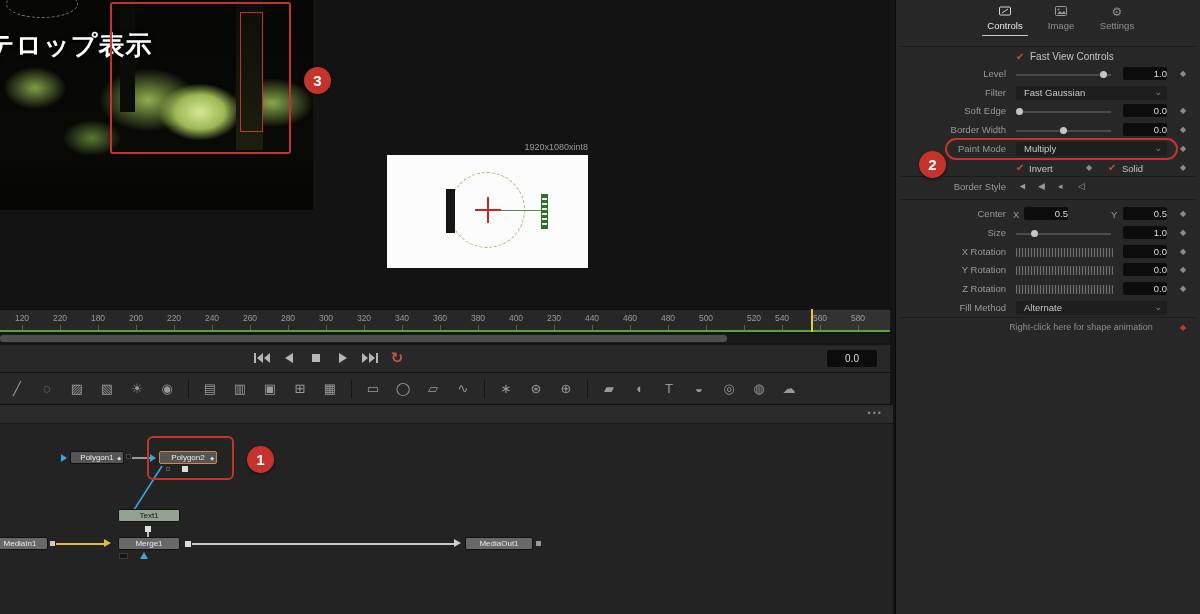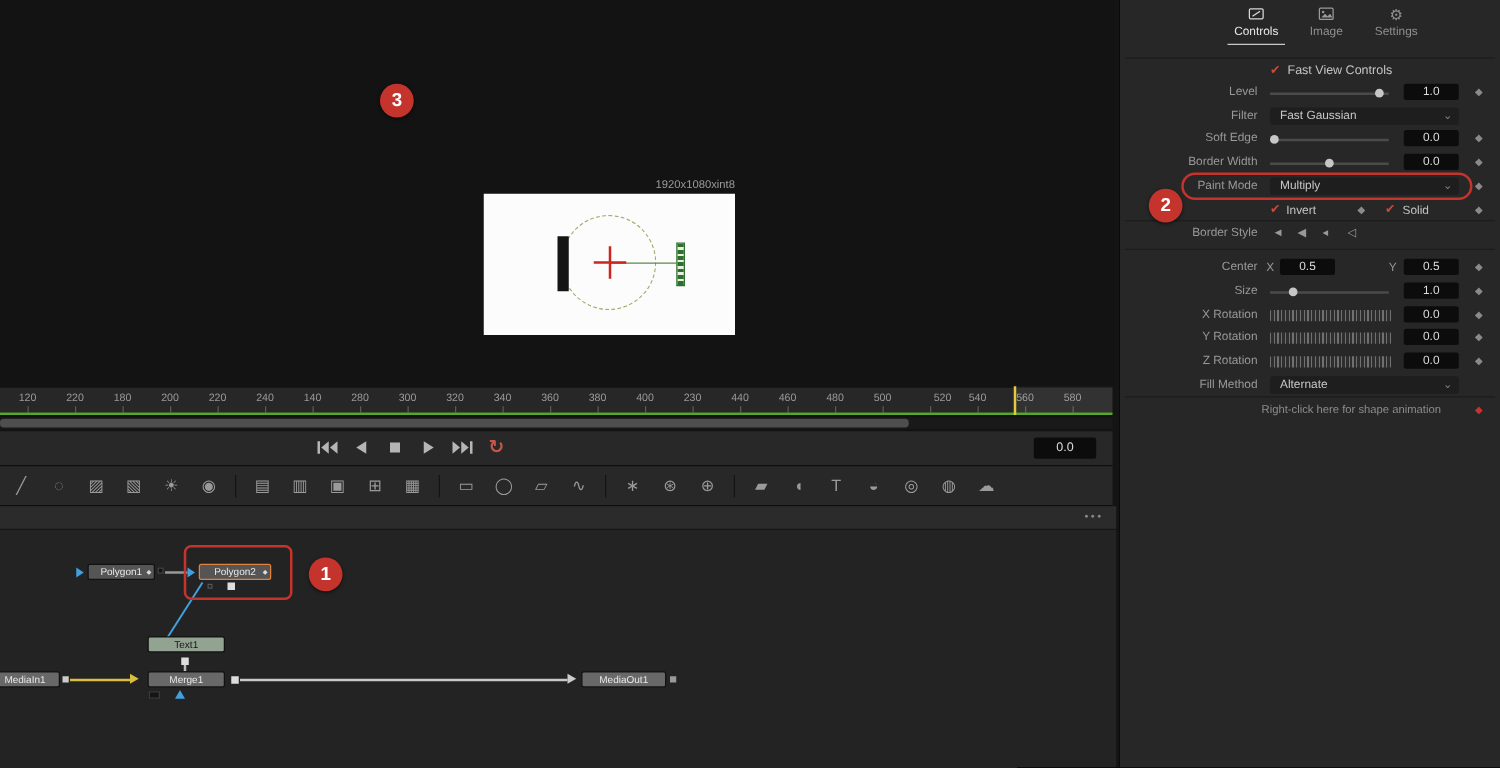--- a/index.html
+++ b/index.html
@@ -78,21 +78,21 @@
   #inspector{position:absolute;left:895px;top:0;width:305px;height:614px;background:#272727;border-left:1px solid #0a0a0a;}
   #tabs{position:absolute;left:86px;top:5px;display:flex;gap:10px;}
   .tab{width:46px;text-align:center;color:#909090;font-size:9.5px;cursor:pointer;padding-bottom:4px;}
   .tab .tab-ic{display:block;height:15px;line-height:15px;font-size:12px;}
   .tab.active{color:#e8e8e8;border-bottom:1px solid #c8c8c8;}
   .pdivider{position:absolute;left:4px;width:296px;height:1px;background:#1c1c1c;}
 
   .irow{position:absolute;left:0;width:305px;height:16px;}
   .rlabel{position:absolute;left:0;top:2px;width:110px;text-align:right;font-size:9.5px;color:#999;}
   .vbox{position:absolute;left:227px;top:1px;width:44px;height:13px;background:#0c0c0c;border-radius:2px;
-        color:#ddd;font-size:9.5px;text-align:center;line-height:13px;cursor:text;}
+        color:#ddd;font-size:9.5px;text-align:right;line-height:13px;cursor:text;}
   .vbox.xpos{left:128px;}
   .dd{position:absolute;left:120px;top:1px;width:151px;height:14px;background:#1e1e1e;border-radius:2px;
       font-size:9.5px;color:#c8c8c8;line-height:14px;padding-left:8px;cursor:pointer;}
   .dd-arrow{position:absolute;right:5px;top:-1px;color:#888;font-size:9px;}
   .slider{position:absolute;left:120px;top:8px;width:95px;height:2px;background:#4b4b4b;cursor:pointer;}
   .slider i{position:absolute;top:-3px;width:7px;height:7px;background:#c6c6c6;border-radius:50%;}
   .thumbwheel{position:absolute;left:120px;top:4px;width:97px;height:9px;border-radius:1px;cursor:ew-resize;
       background:repeating-linear-gradient(90deg,#707070 0 1px,#2e2e2e 1px 3px);}
   .kf{position:absolute;left:284px;top:3px;color:#8a8a8a;font-size:8px;cursor:pointer;}
   .kf.red{color:var(--accent_red);}
@@ -107,20 +107,29 @@
   .badge{position:absolute;width:27px;height:27px;border-radius:50%;background:var(--accent_red);color:#fff;
          font-weight:bold;font-size:15px;text-align:center;line-height:27px;z-index:50;box-shadow:0 1px 3px rgba(0,0,0,.6);}
   .annot-rect{position:absolute;border:2px solid var(--accent_red);z-index:40;}
 </style>
 </head>
 <body>
 
 <div id="stage">
 
   <div id="viewer-area">
+    <div id="photo">
+      <div class="trunk2"></div>
+      <div class="trunk1"></div>
+      <div class="photo-ground"></div>
+      <div class="photo-dashes"></div>
+      <div id="photo-caption">テロップ表示</div>
+      <div class="photo-redrect"></div>
+      <div class="photo-redrect-inner"></div>
+    </div>
 
     <div id="res-label">1920x1080xint8</div>
     <div id="viewer2">
       <div class="dash-circle"></div>
       <div class="black-bar"></div>
       <div class="green-bar"></div>
       <div class="green-line"></div>
       <div class="cross-v"></div>
       <div class="cross-h"></div>
     </div>
@@ -132,21 +141,21 @@
       <span class="tick-label" style="left: 46px;">220</span>
       <i class="tick-mark" style="left: 60px;"></i>
       <span class="tick-label" style="left: 84px;">180</span>
       <i class="tick-mark" style="left: 98px;"></i>
       <span class="tick-label" style="left: 122px;">200</span>
       <i class="tick-mark" style="left: 136px;"></i>
       <span class="tick-label" style="left: 160px;">220</span>
       <i class="tick-mark" style="left: 174px;"></i>
       <span class="tick-label" style="left: 198px; text-align: center;">240</span>
       <i class="tick-mark" style="left: 212px;"></i>
-      <span class="tick-label" style="left: 236px;">140</span>
+      <span class="tick-label" style="left: 236px;">260</span>
       <i class="tick-mark" style="left: 250px;"></i>
       <span class="tick-label" style="left: 274px;">280</span>
       <i class="tick-mark" style="left: 288px;"></i>
       <span class="tick-label" style="left: 312px;">300</span>
       <i class="tick-mark" style="left: 326px;"></i>
       <span class="tick-label" style="left: 350px;">320</span>
       <i class="tick-mark" style="left: 364px;"></i>
       <span class="tick-label" style="left: 388px;">340</span>
       <i class="tick-mark" style="left: 402px;"></i>
       <span class="tick-label" style="left: 426px;">360</span>

